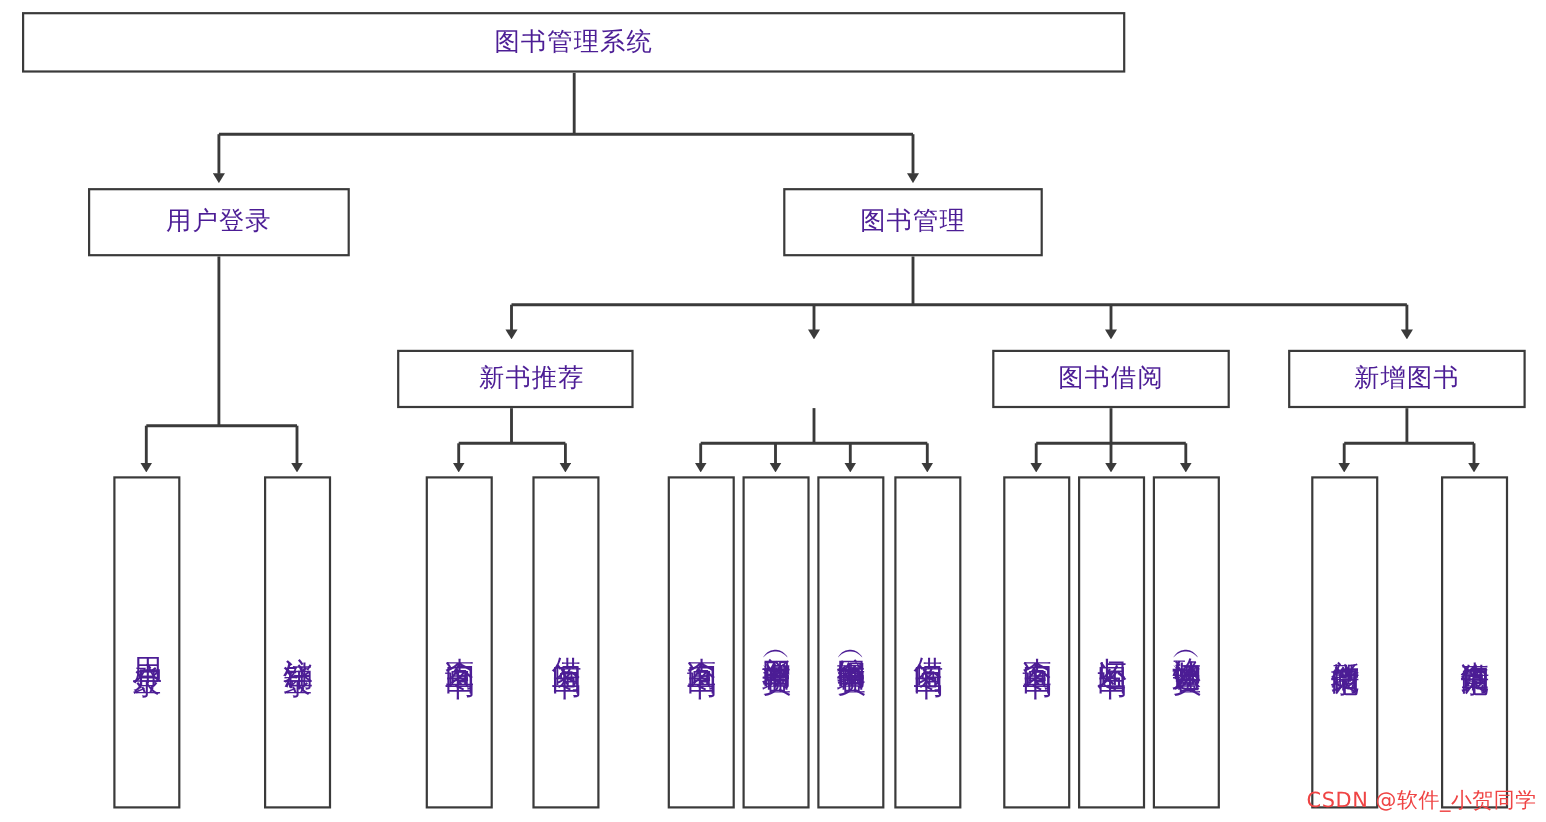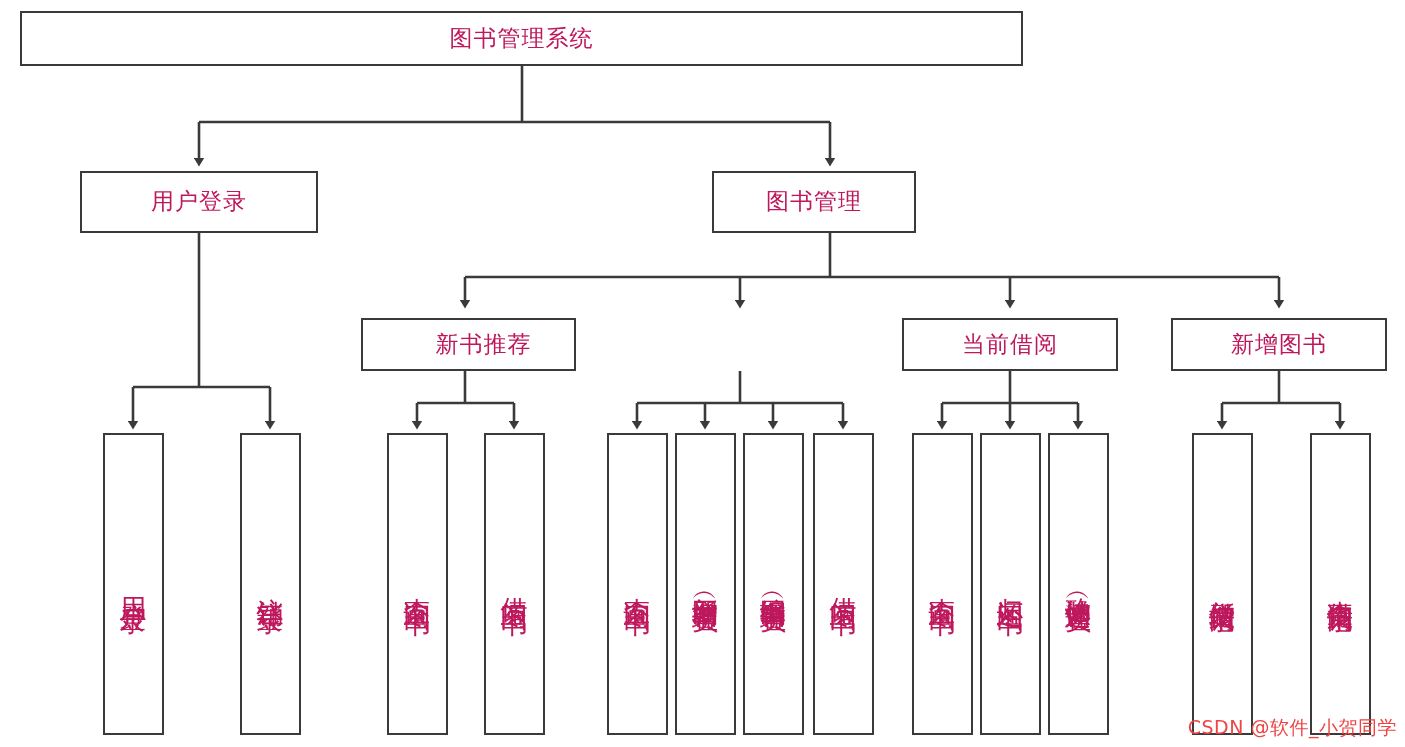--- a/index.html
+++ b/index.html
@@ -26,21 +26,21 @@
     pointer-events: none;
   }
   .node {
     position: absolute;
     box-sizing: border-box;
     border: 2.5px solid #3a3a3a;
     background: #ffffff;
     display: flex;
     align-items: center;
     justify-content: center;
-    color: #be185d;
+    color: #4c1d95;
   }
   .node .lbl {
     display: block;
     text-align: center;
     line-height: 1.18;
     white-space: pre;
   }
   
   .h-node .lbl {
     font-size: 23px;
@@ -127,29 +127,29 @@
     </g>
   </svg>
 
   <div class="node h-node" style="left:20px; top:11px; width:1003px; height:55px;">
     <span class="lbl">图书管理系统</span>
   </div>
 
   <div class="node h-node" style="left:80px; top:171px; width:238px; height:62px;">
     <span class="lbl">用户登录</span>
   </div>
-  <div class="node h-node" style="left:712px; top:171px; width:204px; height:62px;">
+  <div class="node h-node" style="left:712px; top:171px; width:236px; height:62px;">
     <span class="lbl">图书管理</span>
   </div>
 
   <div class="node h-node" style="left:361px; top:318px; width:215px; height:53px;padding-left:30px;">
     <span class="lbl">新书推荐</span>
   </div>
   <div class="node h-node" style="left:902px; top:318px; width:216px; height:53px;">
-    <span class="lbl">当前借阅</span>
+    <span class="lbl">图书借阅</span>
   </div>
   <div class="node h-node" style="left:1171px; top:318px; width:216px; height:53px;">
     <span class="lbl">新增图书</span>
   </div>
 
   <div class="node v-node" style="left:103px; top:433px; width:61px; height:302px;">
     <span class="lbl">用户登录</span>
   </div>
   <div class="node v-node" style="left:240px; top:433px; width:61px; height:302px;">
     <span class="lbl">注销登录</span>

